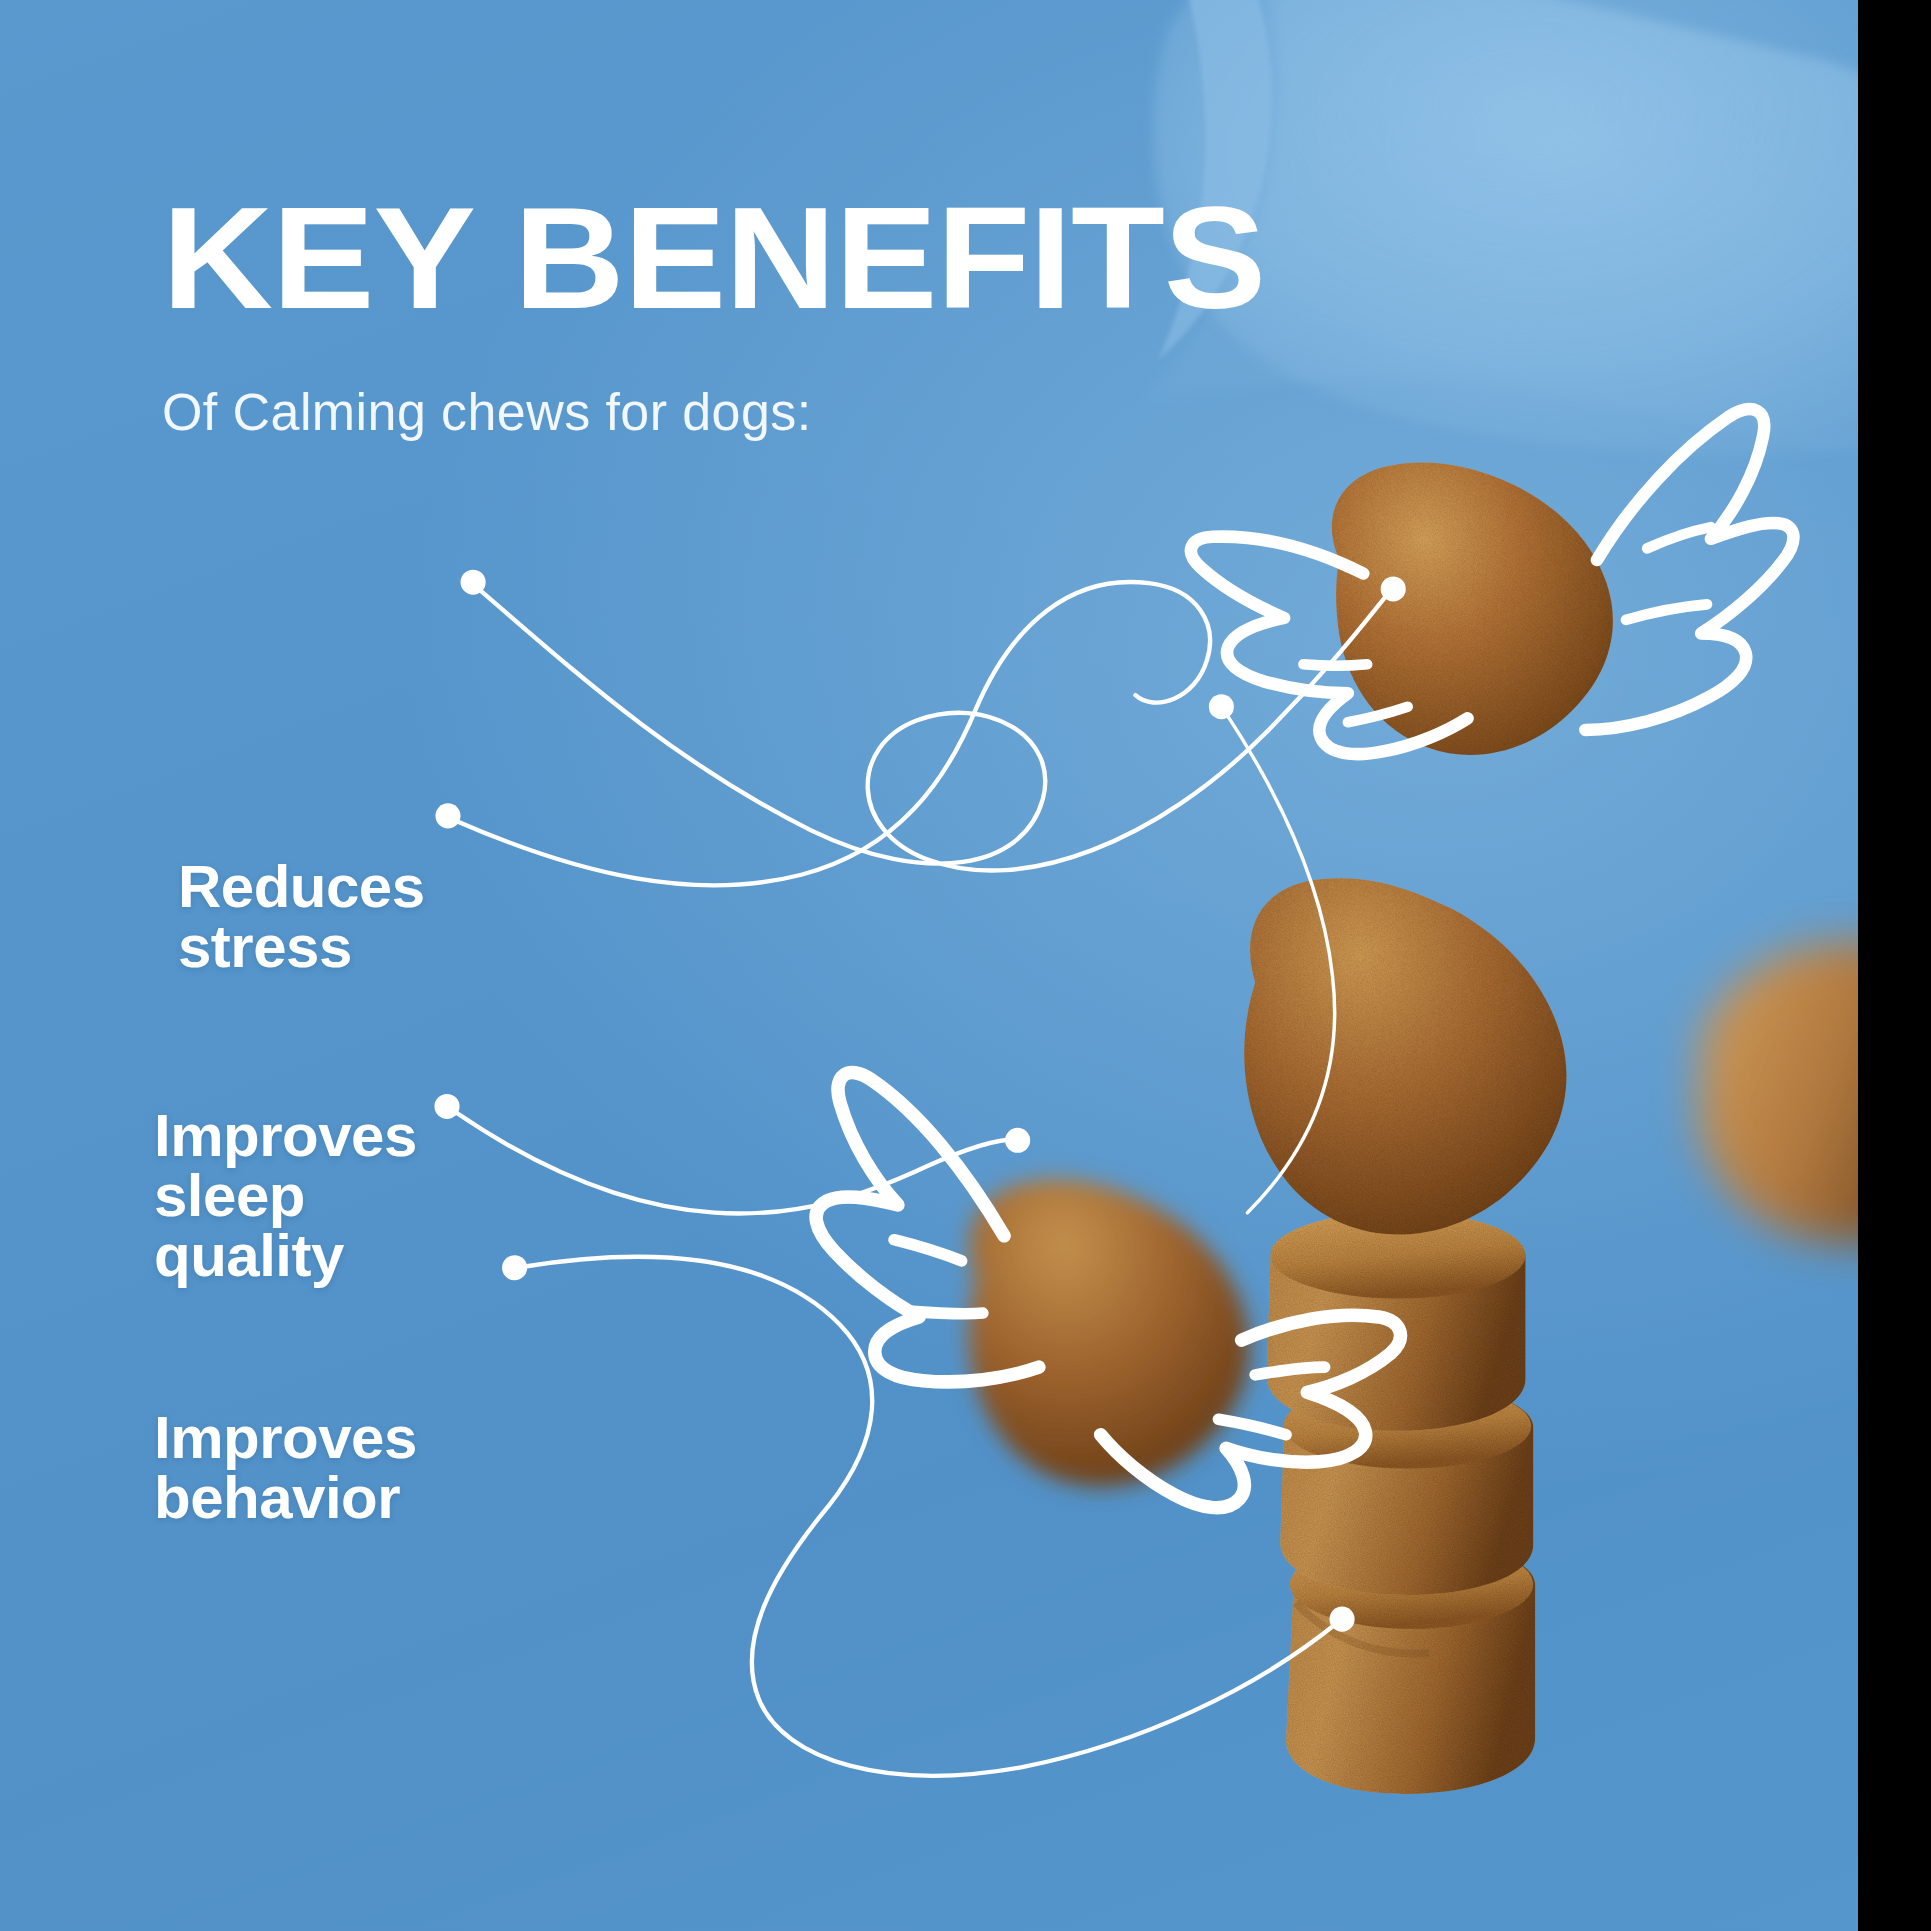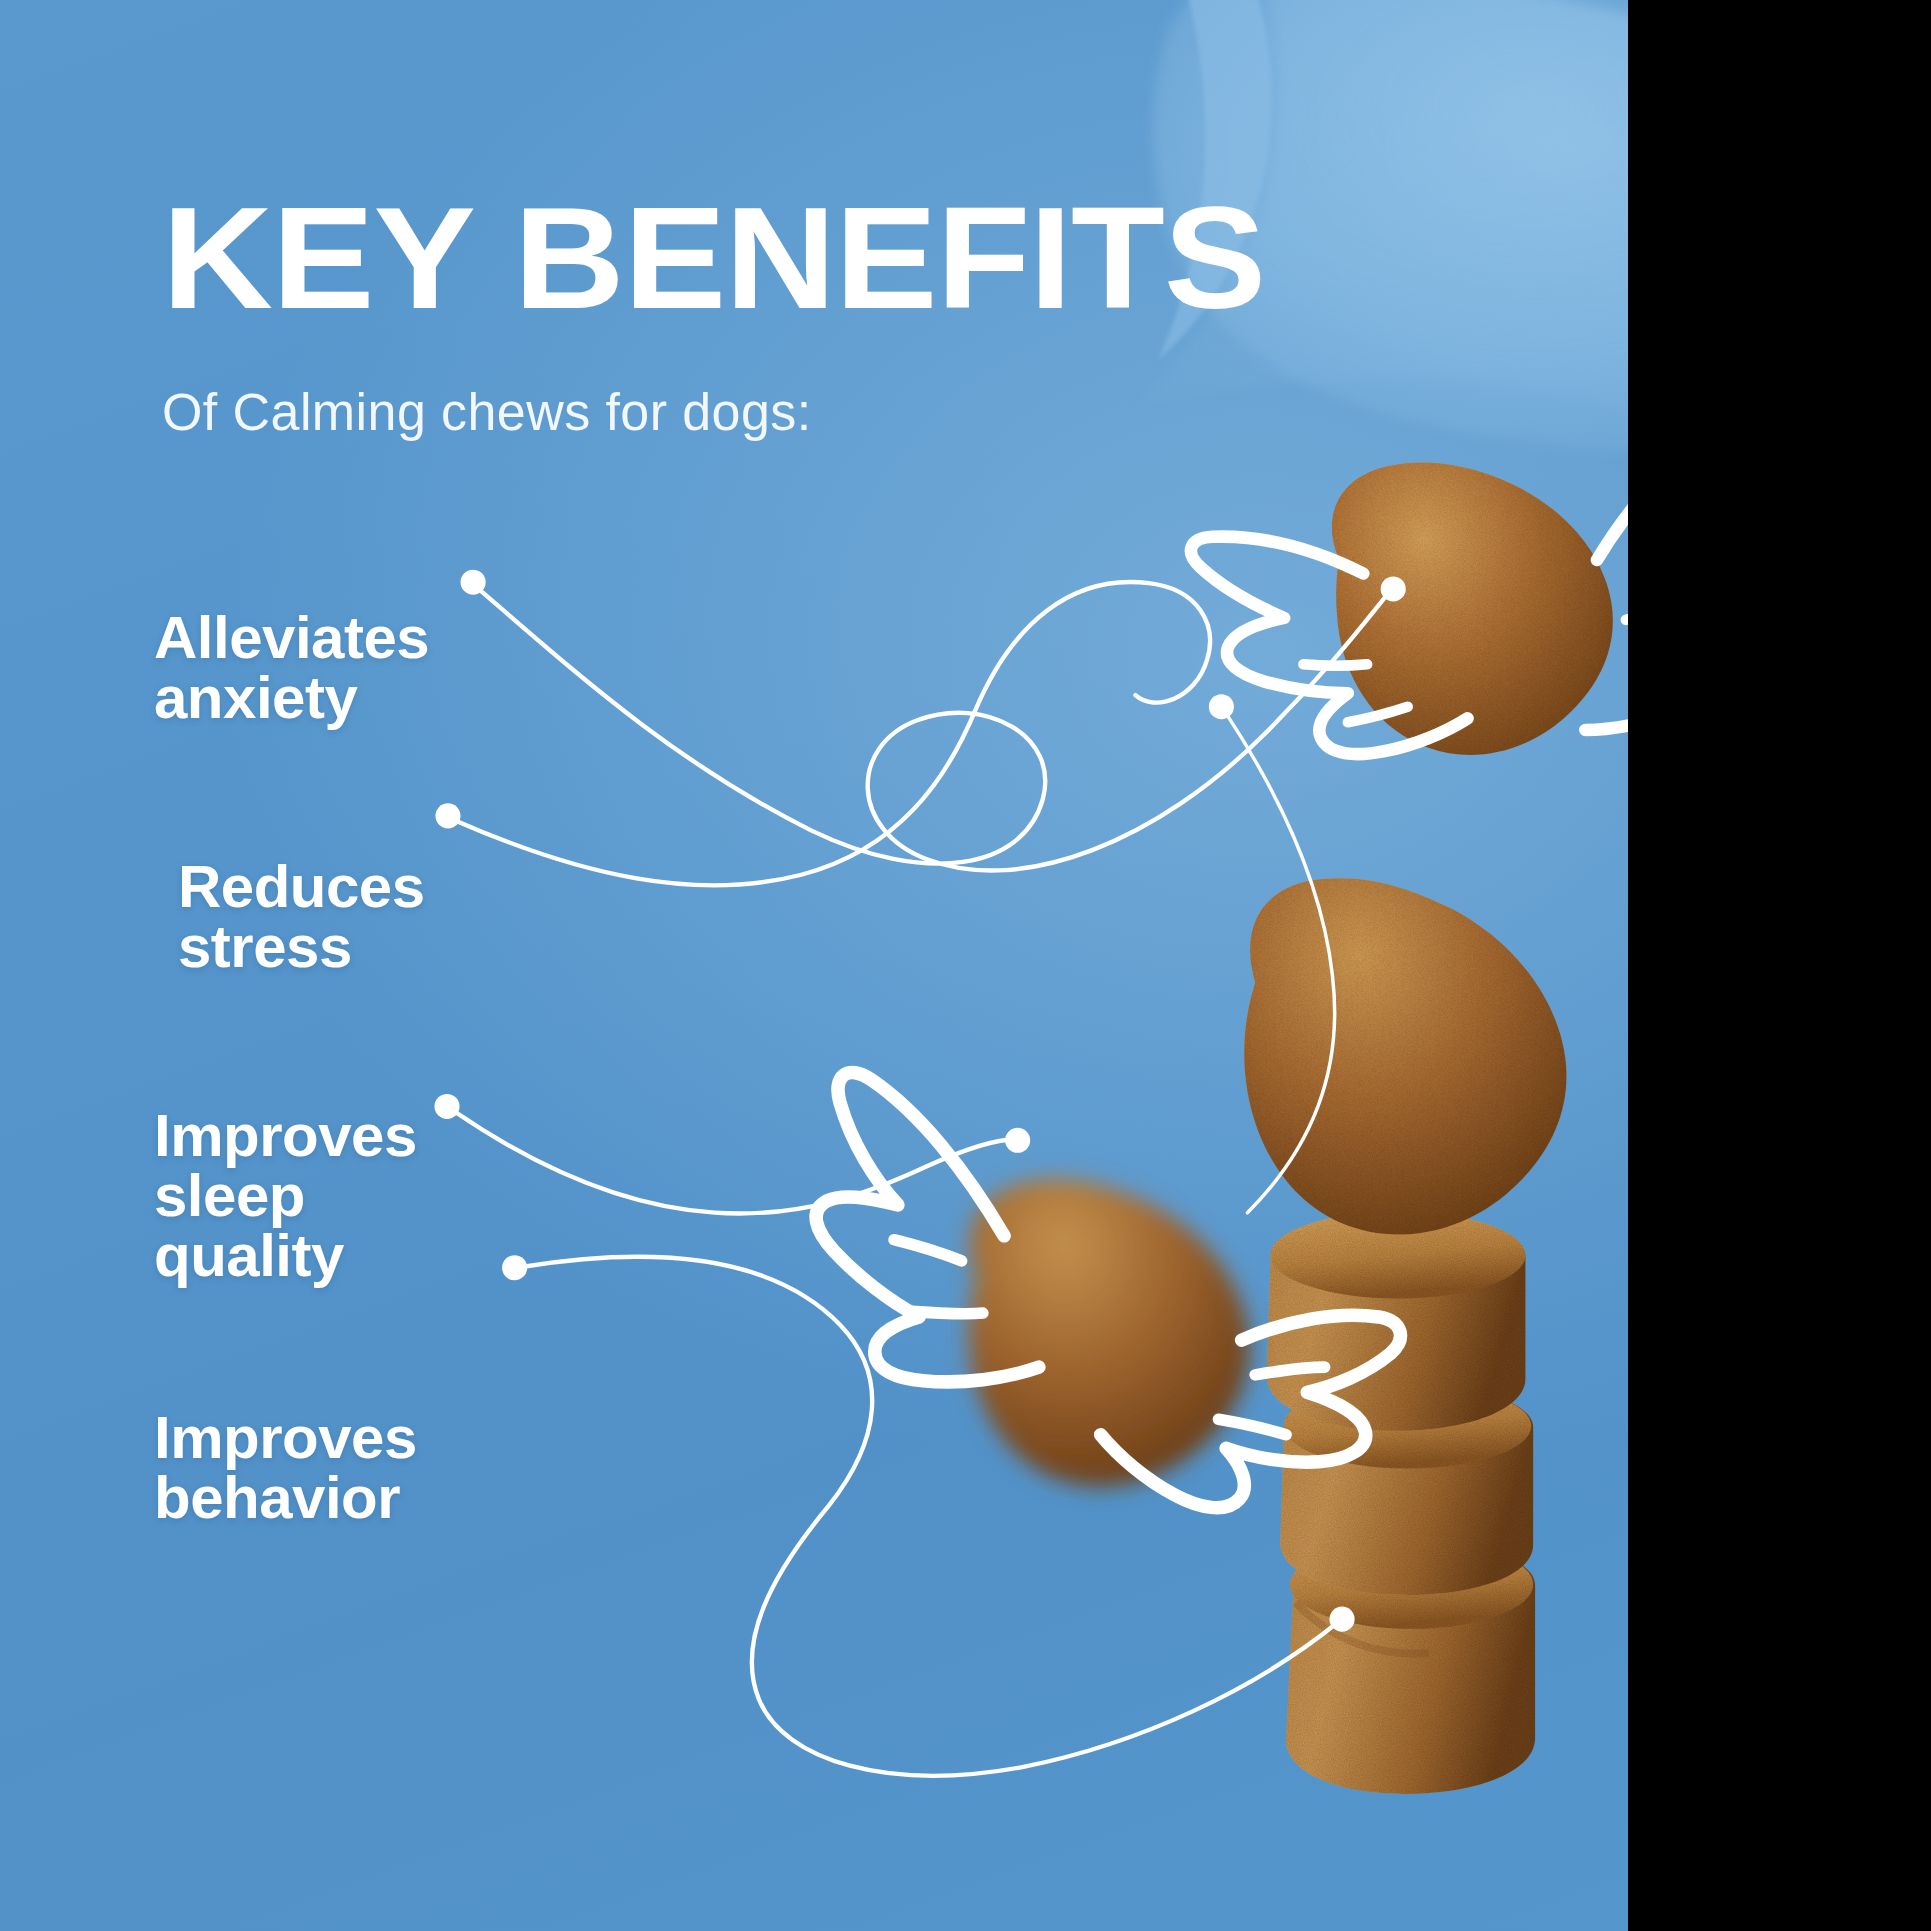--- a/index.html
+++ b/index.html
@@ -1,18 +1,18 @@
 <!DOCTYPE html>
 <html><head>
 <meta charset="utf-8">
 <style>
   html,body{margin:0;padding:0;background:#000;}
   #stage{
     position:relative;
-    width:1628px;height:1931px;
+    width:1858px;height:1931px;
     overflow:hidden;
     font-family:"Liberation Sans", sans-serif;
     background:#5596cc;
   }
   
   .bg-base{
     position:absolute;inset:0;
     background:
       radial-gradient(ellipse 1448px 1159px at 78% 34%, rgba(140,190,228,.55) 0%, rgba(130,182,224,.28) 42%, rgba(85,150,204,0) 72%),
       linear-gradient(160deg,#5a99ce 0%,#5595cb 38%,#5191c8 70%,#5596cc 100%);
@@ -264,22 +264,20 @@
          C800,1630 762,1700 786,1760
          C812,1824 920,1856 1060,1830
          C1180,1806 1300,1750 1386,1680"></path>
     <circle class="dot" cx="533" cy="1313" r="13"></circle>
     <circle class="dot" cx="1390" cy="1677" r="13"></circle>
   </svg>
 
   <div class="headline">KEY BENEFITS</div>
   <div class="subhead">Of Calming chews for dogs:</div>
 
-  <div class="benefit" id="b0">Alleviates
-anxiety</div>
   <div class="benefit" id="b1">Reduces
 stress</div>
   <div class="benefit" id="b2">Improves
 sleep
 quality</div>
   <div class="benefit" id="b3">Improves
 behavior</div>
 
 </div>
 

